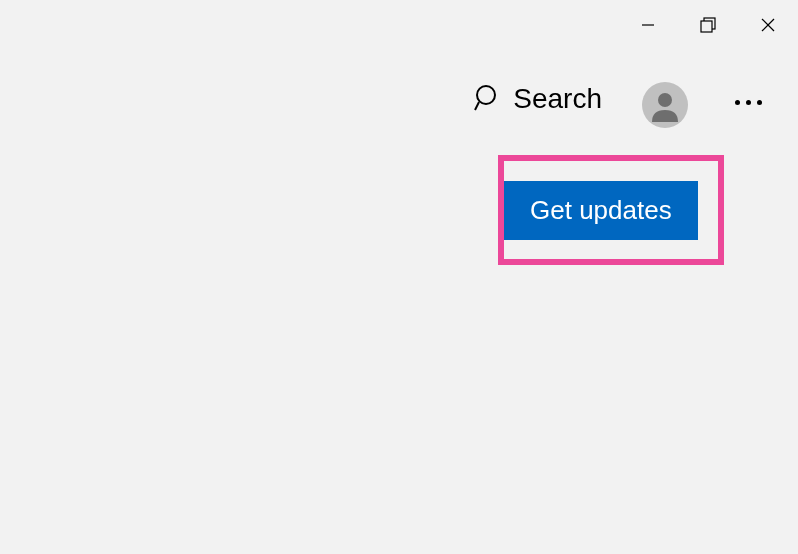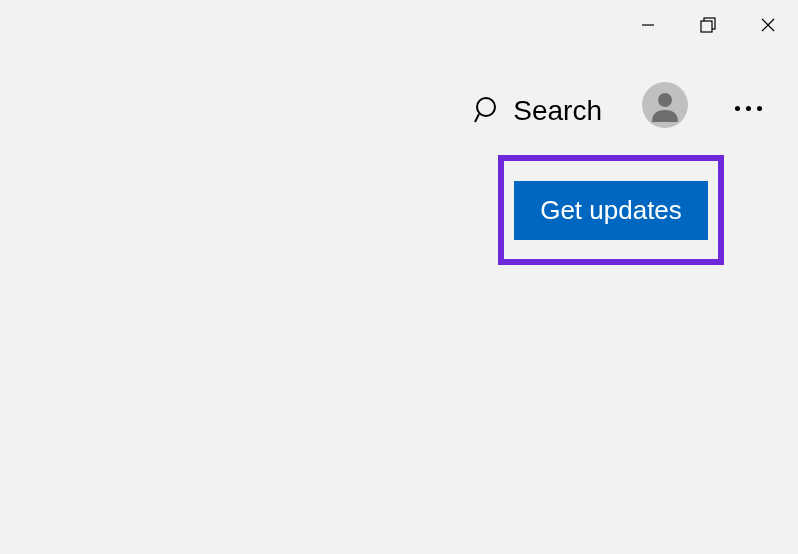--- a/index.html
+++ b/index.html
@@ -33,21 +33,21 @@
     }
     .window-control svg {
       stroke: #000;
       fill: none;
     }
     .toolbar {
       position: absolute;
       top: 82px;
       right: 20px;
       display: flex;
-      align-items: flex-end;
+      align-items: flex-start;
       gap: 40px;
     }
     .search-area {
       display: flex;
       align-items: center;
       gap: 10px;
       cursor: pointer;
     }
     .search-icon svg {
       stroke: #000;
@@ -86,24 +86,24 @@
       height: 5px;
       background: #000;
       border-radius: 50%;
     }
     .highlight-box {
       position: absolute;
       top: 155px;
       left: 498px;
       width: 226px;
       height: 110px;
-      border: 6px solid #6d28d9;
+      border: 6px solid #ec4899;
       display: flex;
       align-items: center;
-      justify-content: center;
+      justify-content: flex-start;
     }
     .get-updates-button {
       background: #0067c0;
       color: #fff;
       font-size: 26px;
       font-weight: 400;
       border: none;
       padding: 14px 26px;
       cursor: pointer;
       font-family: "Segoe UI", Arial, sans-serif;

